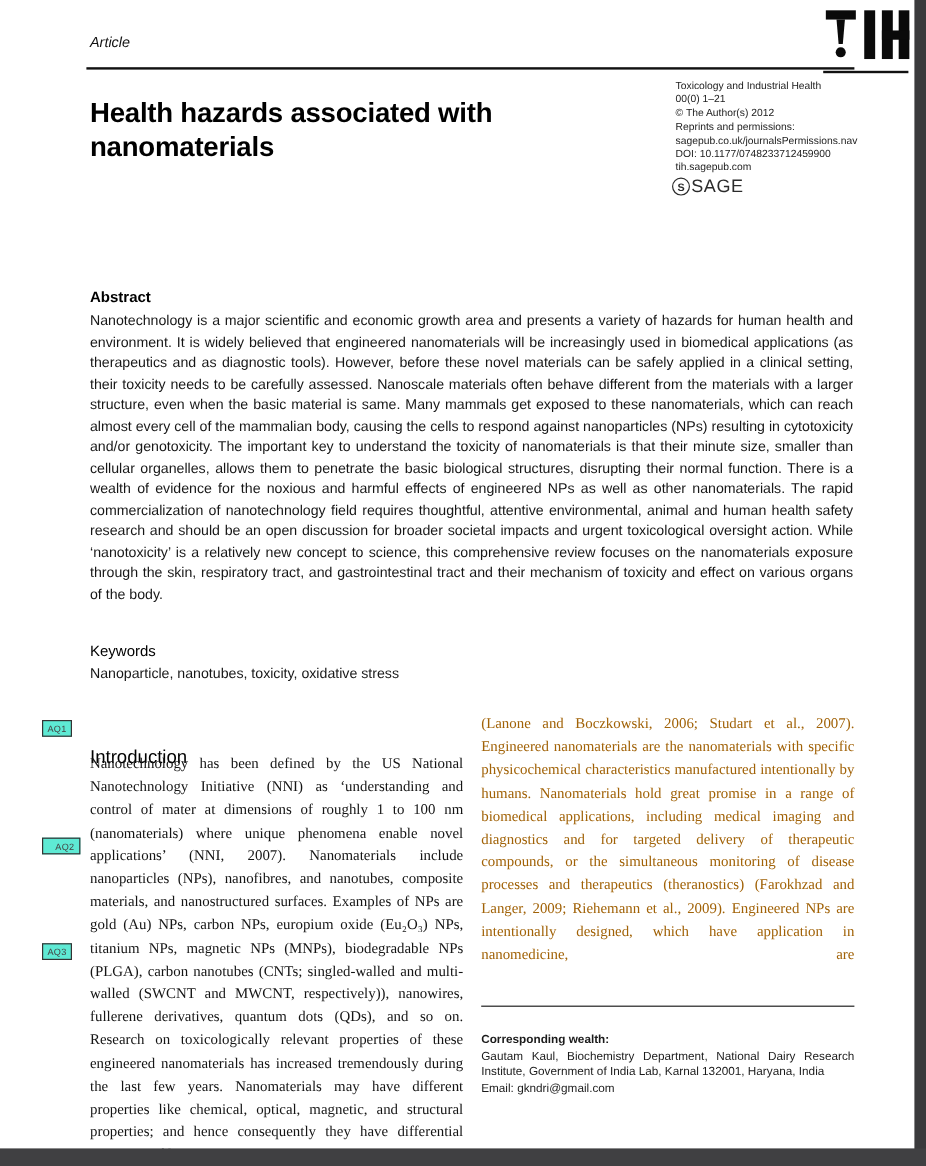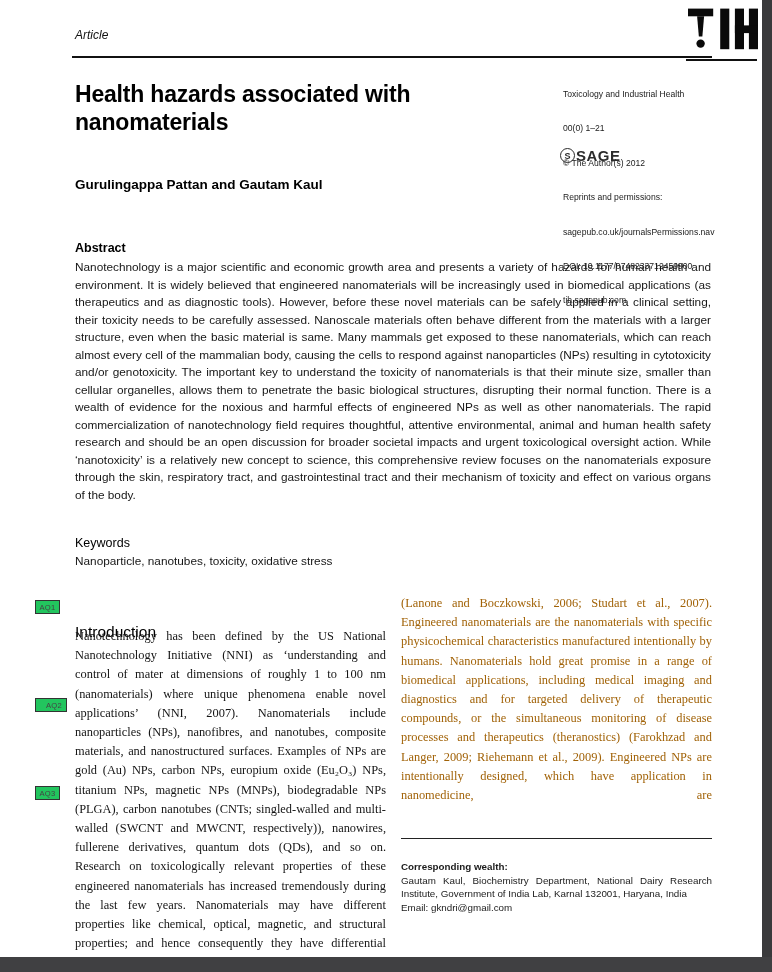--- a/index.html
+++ b/index.html
@@ -15,29 +15,29 @@
   .rule-top{position:absolute;left:72px;top:56px;width:640px;height:2px;background:#111;}
   .rule-logo{position:absolute;left:686px;top:59px;width:71px;height:2px;background:#111;}
   .tih-logo{position:absolute;left:688px;top:8px;width:70px;height:46px;}
 
   .paper-title{
     position:absolute;left:75px;top:80px;width:470px;
     font-size:23px;line-height:28px;font-weight:bold;color:#000;letter-spacing:-0.2px;
   }
 
   .journal-info{position:absolute;left:563px;top:66px;width:200px;font-size:8.6px;line-height:11.4px;color:#1b1b1b;}
-  .journal-info div{white-space:nowrap;margin-top:23px;}
+  .journal-info div{white-space:nowrap;}
 
   .sage-logo{position:absolute;left:560px;top:147px;display:flex;align-items:center;color:#2b2b2b;}
   .sage-circle{
     display:inline-flex;align-items:center;justify-content:center;
     width:13px;height:13px;border:1.6px solid #2b2b2b;border-radius:50%;
     font-size:9px;font-weight:bold;margin-right:1px;
   }
-  .sage-word{font-size:15px;font-weight:bold;letter-spacing:0.5px;}
+  .sage-word{font-size:15px;font-weight:normal;letter-spacing:0.5px;}
 
   .authors{position:absolute;left:75px;top:177px;font-size:13.5px;font-weight:bold;color:#000;}
 
   .abstract-heading{position:absolute;left:75px;top:241px;font-size:12.5px;font-weight:bold;color:#000;}
   .abstract-text{
     position:absolute;left:75px;top:259px;width:636px;
     font-size:11.8px;line-height:17.5px;text-align:justify;color:#161616;
   }
 
   .keywords-heading{position:absolute;left:75px;top:536px;font-size:12.5px;font-weight:normal;color:#000;}
@@ -50,21 +50,21 @@
     font-family:"Liberation Serif",serif;font-size:12.4px;line-height:19.2px;
     text-align:justify;color:#141414;
   }
   .col-right{
     position:absolute;left:401px;top:594px;width:311px;
     font-family:"Liberation Serif",serif;font-size:12.4px;line-height:19.2px;
     text-align:justify;text-align-last:justify;color:#a16207;
   }
 
   .aq-box{
-    position:absolute;left:35px;border:1px solid #333;background:#22c55e;
+    position:absolute;left:35px;border:1px solid #333;background:#5eead4;
     font-size:7.6px;color:#444;padding:1.5px 3.5px;letter-spacing:0.3px;
   }
   .aq1{top:600px;} .aq2{top:698px;padding-left:10px;} .aq3{top:786px;}
 
   .footnote-rule{position:absolute;left:401px;top:838px;width:311px;height:1px;background:#222;}
   .footnote{
     position:absolute;left:401px;top:851px;width:311px;
     font-size:9.8px;line-height:13.5px;text-align:justify;color:#1b1b1b;
   }
   .footnote .gap{height:9px;}
@@ -104,21 +104,20 @@
     <div>sagepub.co.uk/journalsPermissions.nav</div>
     <div>DOI: 10.1177/0748233712459900</div>
     <div>tih.sagepub.com</div>
   </div>
 
   <div class="sage-logo">
     <span class="sage-circle">S</span>
     <span class="sage-word">SAGE</span>
   </div>
 
-  <div class="authors">Gurulingappa Pattan and Gautam Kaul</div>
 
   <div class="abstract-heading">Abstract</div>
   <div class="abstract-text">Nanotechnology is a major scientific and economic growth area and presents a variety of hazards for human health and environment. It is widely believed that engineered nanomaterials will be increasingly used in biomedical applications (as therapeutics and as diagnostic tools). However, before these novel materials can be safely applied in a clinical setting, their toxicity needs to be carefully assessed. Nanoscale materials often behave different from the materials with a larger structure, even when the basic material is same. Many mammals get exposed to these nanomaterials, which can reach almost every cell of the mammalian body, causing the cells to respond against nanoparticles (NPs) resulting in cytotoxicity and/or genotoxicity. The important key to understand the toxicity of nanomaterials is that their minute size, smaller than cellular organelles, allows them to penetrate the basic biological structures, disrupting their normal function. There is a wealth of evidence for the noxious and harmful effects of engineered NPs as well as other nanomaterials. The rapid commercialization of nanotechnology field requires thoughtful, attentive environmental, animal and human health safety research and should be an open discussion for broader societal impacts and urgent toxicological oversight action. While ‘nanotoxicity’ is a relatively new concept to science, this comprehensive review focuses on the nanomaterials exposure through the skin, respiratory tract, and gastrointestinal tract and their mechanism of toxicity and effect on various organs of the body.</div>
 
   <div class="keywords-heading">Keywords</div>
   <div class="keywords-text">Nanoparticle, nanotubes, toxicity, oxidative stress</div>
 
   <div class="aq-box aq1">AQ1</div>
   <div class="aq-box aq2">AQ2</div>
   <div class="aq-box aq3">AQ3</div>

